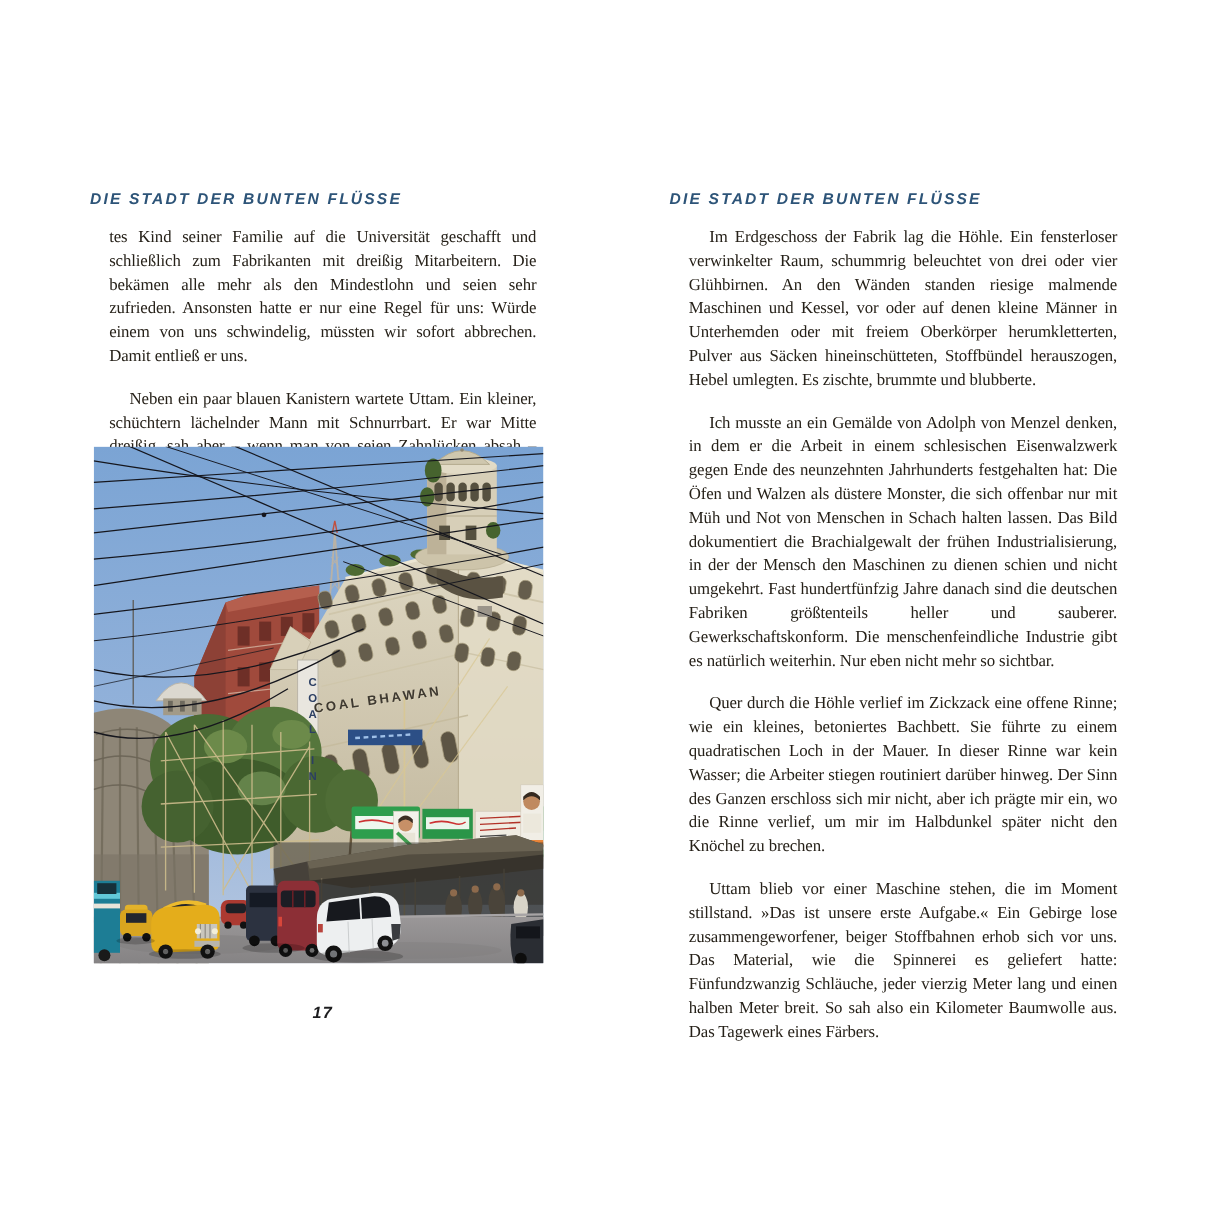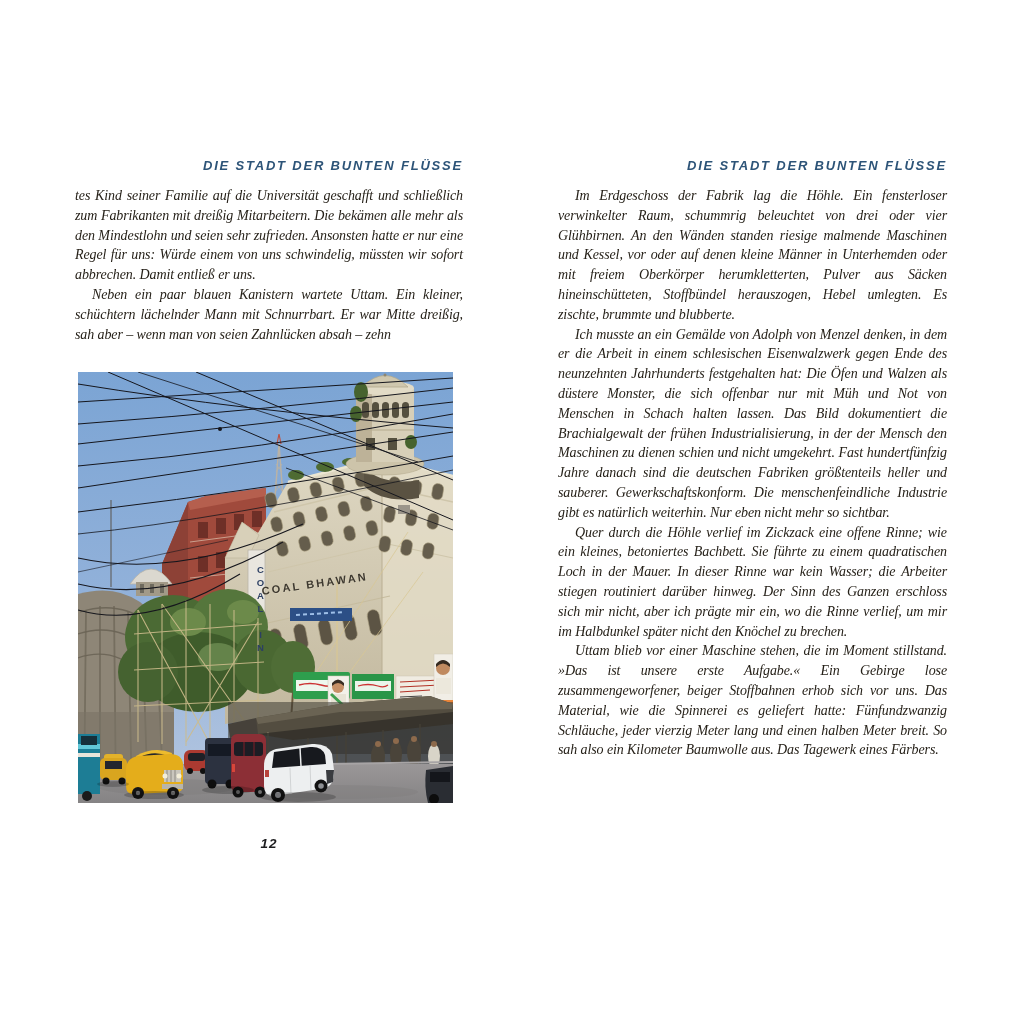--- a/index.html
+++ b/index.html
@@ -1,22 +1,22 @@
 <!DOCTYPE html>
 <html><head>
 <meta charset="utf-8">
 <style>
   html,body{margin:0;padding:0;background:#ffffff;}
   #canvas{position:relative;width:1024px;height:1024px;background:#ffffff;overflow:hidden;font-family:"Liberation Serif",serif;}
   .col{position:absolute;top:158px;}
   .col-left{left:75px;width:388px;}
   .col-right{left:558px;width:389px;}
-  .running-header{text-align:right;font-family:"Liberation Sans",sans-serif;font-style:italic;font-weight:700;font-size:13px;letter-spacing:1.8px;color:#2d5478;}
+  .running-header{text-align:left;font-family:"Liberation Sans",sans-serif;font-style:italic;font-weight:700;font-size:13px;letter-spacing:1.8px;color:#2d5478;}
   .body-text{margin-top:13px;font-size:14px;line-height:19.8px;text-align:justify;color:#262119;letter-spacing:-0.1px;}
-  .body-text p{margin:0;font-style:italic;}
+  .body-text p{margin:16px;}
   .body-text p.indent{text-indent:17px;}
   .pageno{position:absolute;top:836px;text-align:center;font-family:"Liberation Sans",sans-serif;font-style:italic;font-weight:700;font-size:13.5px;letter-spacing:1px;color:#1d1d1f;}
   .pageno-left{left:75px;width:388px;}
   .pageno-right{left:558px;width:389px;}
   .photo{position:absolute;left:78px;top:372px;width:375px;height:431px;overflow:hidden;}
   .photo svg{position:absolute;left:0;top:0;width:100%;height:100%;display:block;}
   .sign-building{position:absolute;left:183px;top:204px;width:130px;transform:rotate(-8deg);font-family:"Liberation Sans",sans-serif;font-weight:700;font-size:11px;letter-spacing:2.2px;color:#3e3930;text-shadow:0.6px 0.6px 0 #ddd5be;white-space:nowrap;}
   .sign-vertical{position:absolute;left:171px;top:181px;width:17px;height:112px;writing-mode:vertical-rl;text-orientation:upright;text-align:center;font-family:"Liberation Sans",sans-serif;font-weight:700;font-size:9.5px;letter-spacing:2px;color:#2c3f63;}
 </style>
 </head>
@@ -358,15 +358,15 @@
   <div class="col col-right">
     <div class="running-header">DIE STADT DER BUNTEN FLÜSSE</div>
     <div class="body-text">
       <p class="indent">Im Erdgeschoss der Fabrik lag die Höhle. Ein fensterloser verwinkelter Raum, schummrig beleuchtet von drei oder vier Glühbirnen. An den Wänden standen riesige malmende Maschinen und Kessel, vor oder auf denen kleine Männer in Unterhemden oder mit freiem Oberkörper herumkletterten, Pulver aus Säcken hineinschütteten, Stoffbündel herauszogen, Hebel umlegten. Es zischte, brummte und blubberte.</p>
       <p class="indent">Ich musste an ein Gemälde von Adolph von Menzel denken, in dem er die Arbeit in einem schlesischen Eisenwalzwerk gegen Ende des neunzehnten Jahrhunderts festgehalten hat: Die Öfen und Walzen als düstere Monster, die sich offenbar nur mit Müh und Not von Menschen in Schach halten lassen. Das Bild dokumentiert die Brachialgewalt der frühen Industrialisierung, in der der Mensch den Maschinen zu dienen schien und nicht umgekehrt. Fast hundertfünfzig Jahre danach sind die deutschen Fabriken größtenteils heller und sauberer. Gewerkschaftskonform. Die menschenfeindliche Industrie gibt es natürlich weiterhin. Nur eben nicht mehr so sichtbar.</p>
       <p class="indent">Quer durch die Höhle verlief im Zickzack eine offene Rinne; wie ein kleines, betoniertes Bachbett. Sie führte zu einem quadratischen Loch in der Mauer. In dieser Rinne war kein Wasser; die Arbeiter stiegen routiniert darüber hinweg. Der Sinn des Ganzen erschloss sich mir nicht, aber ich prägte mir ein, wo die Rinne verlief, um mir im Halbdunkel später nicht den Knöchel zu brechen.</p>
       <p class="indent">Uttam blieb vor einer Maschine stehen, die im Moment stillstand. »Das ist unsere erste Aufgabe.« Ein Gebirge lose zusammengeworfener, beiger Stoffbahnen erhob sich vor uns. Das Material, wie die Spinnerei es geliefert hatte: Fünfundzwanzig Schläuche, jeder vierzig Meter lang und einen halben Meter breit. So sah also ein Kilometer Baumwolle aus. Das Tagewerk eines Färbers.</p>
     </div>
   </div>
 
-  <div class="pageno pageno-left">12</div>
+  <div class="pageno pageno-left">17</div>
 
 </div>
 
 </body></html>

